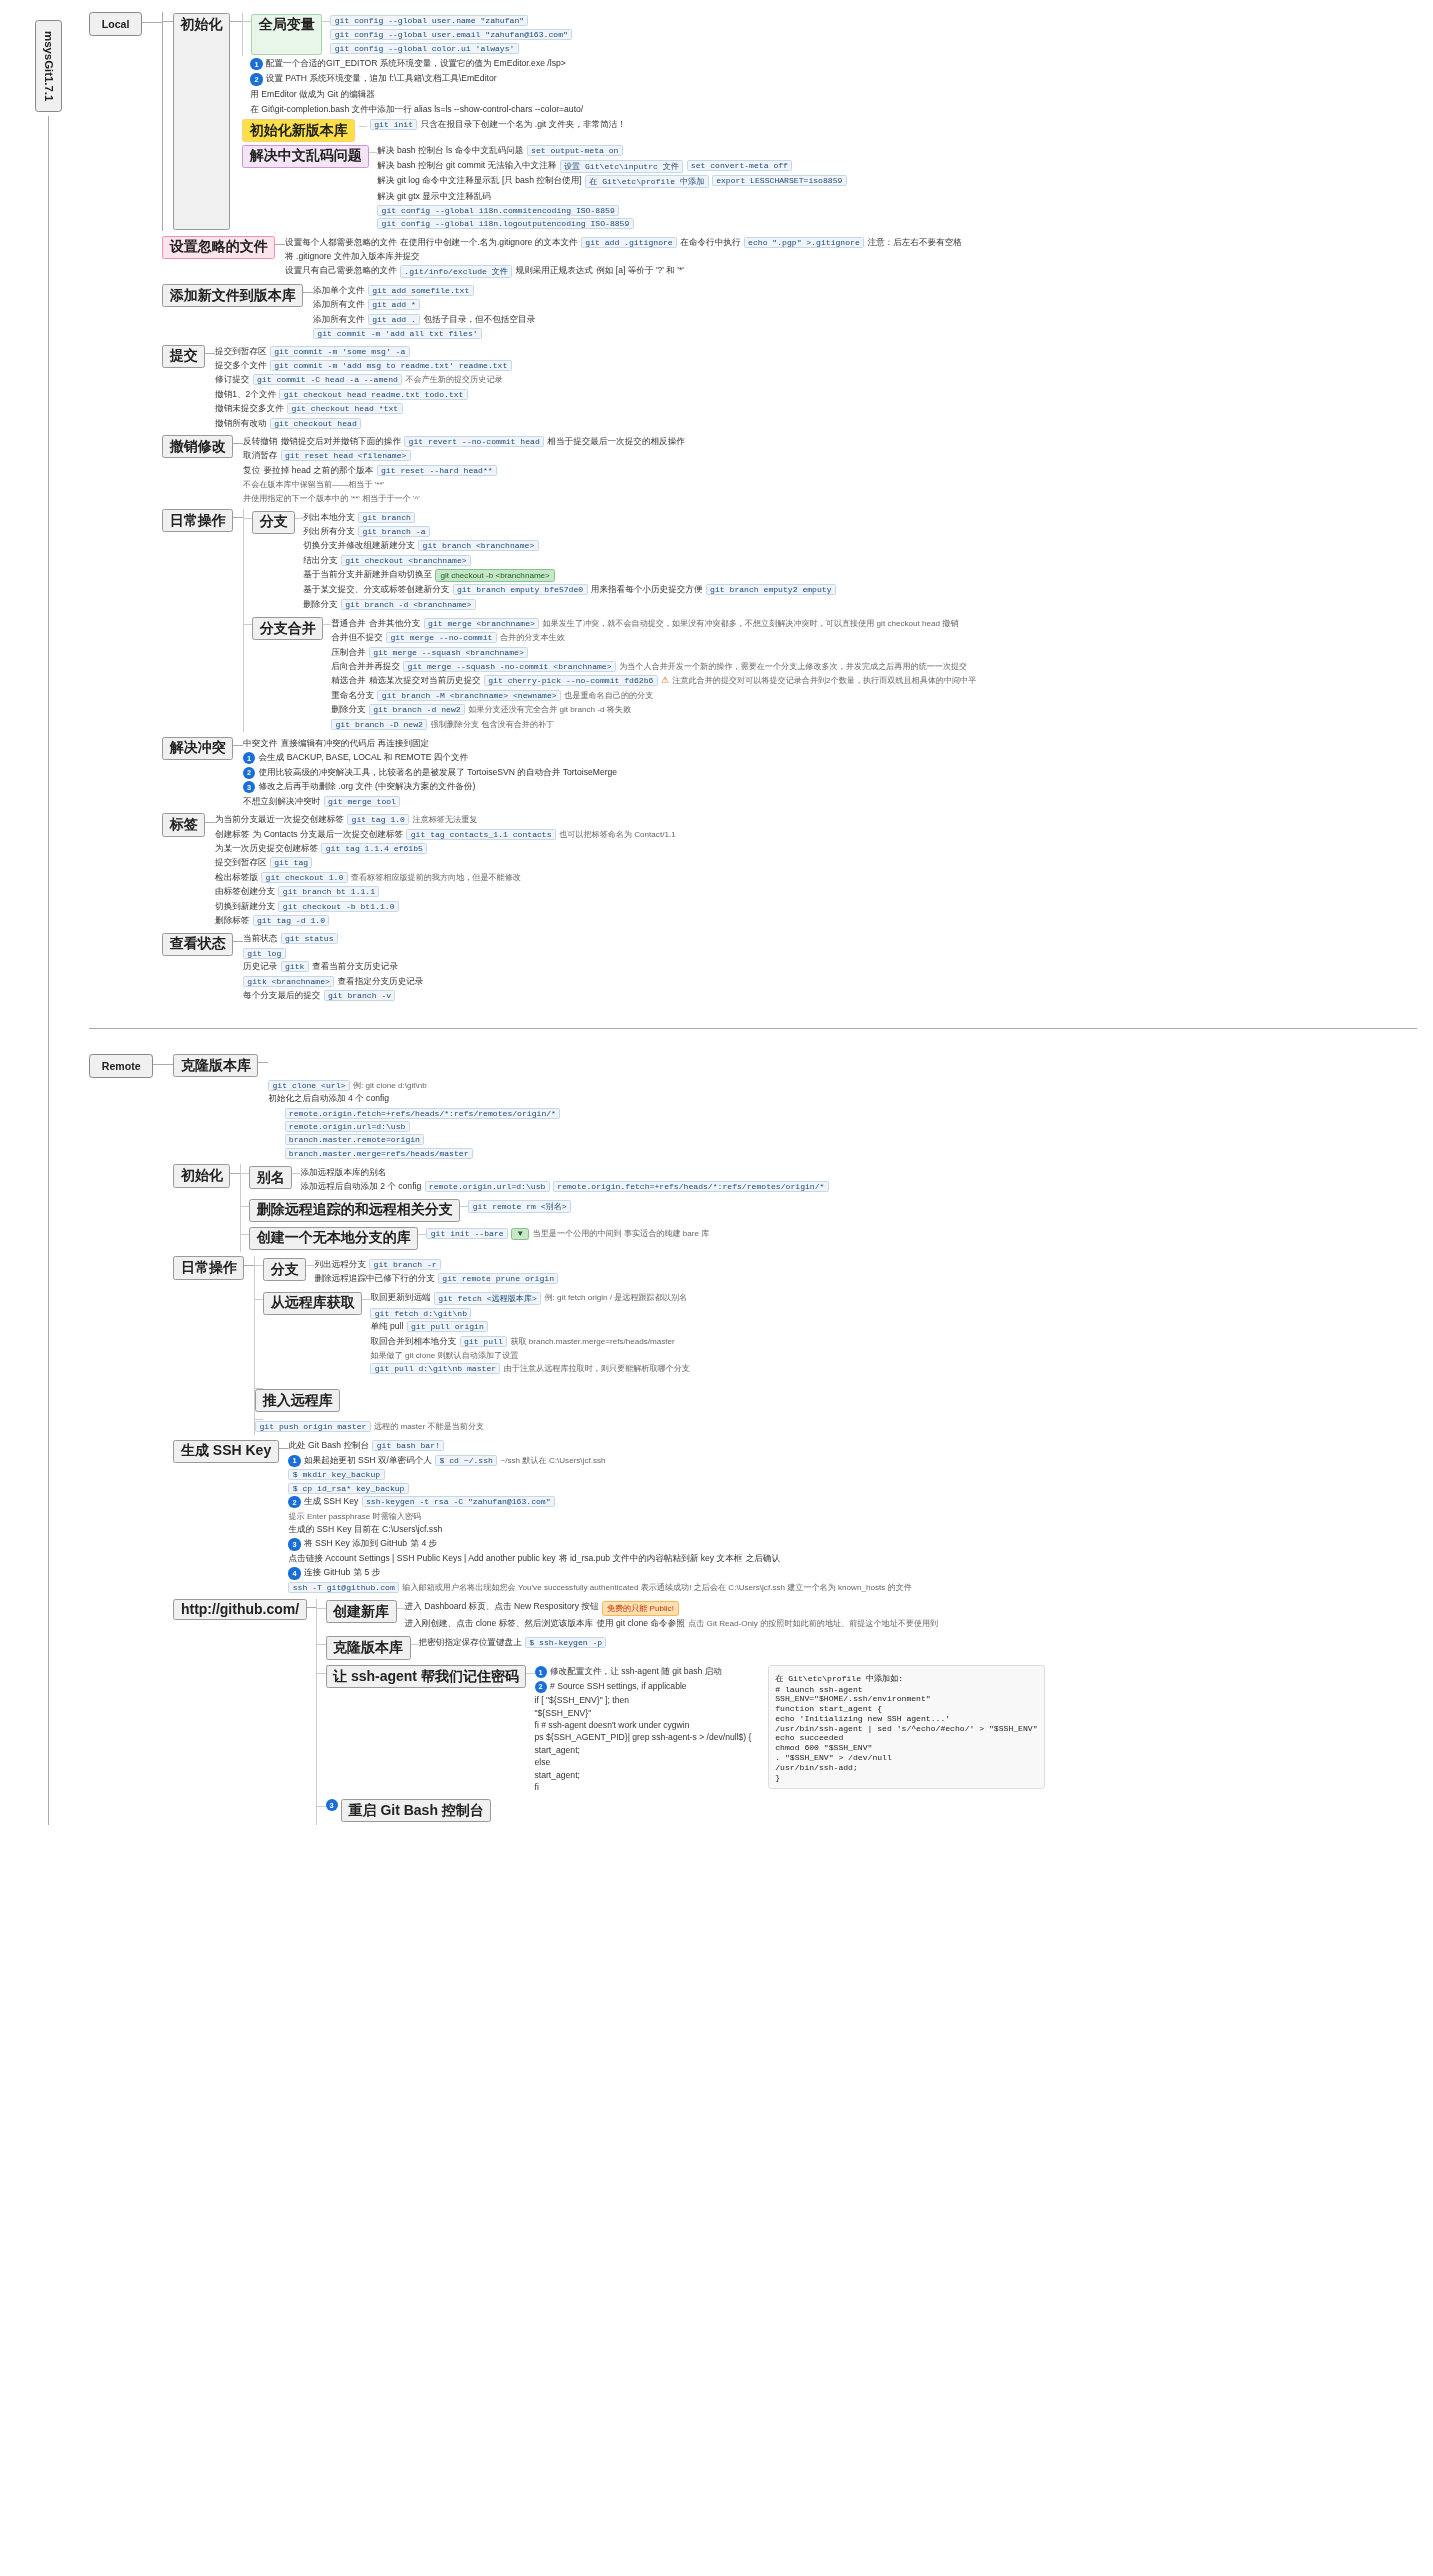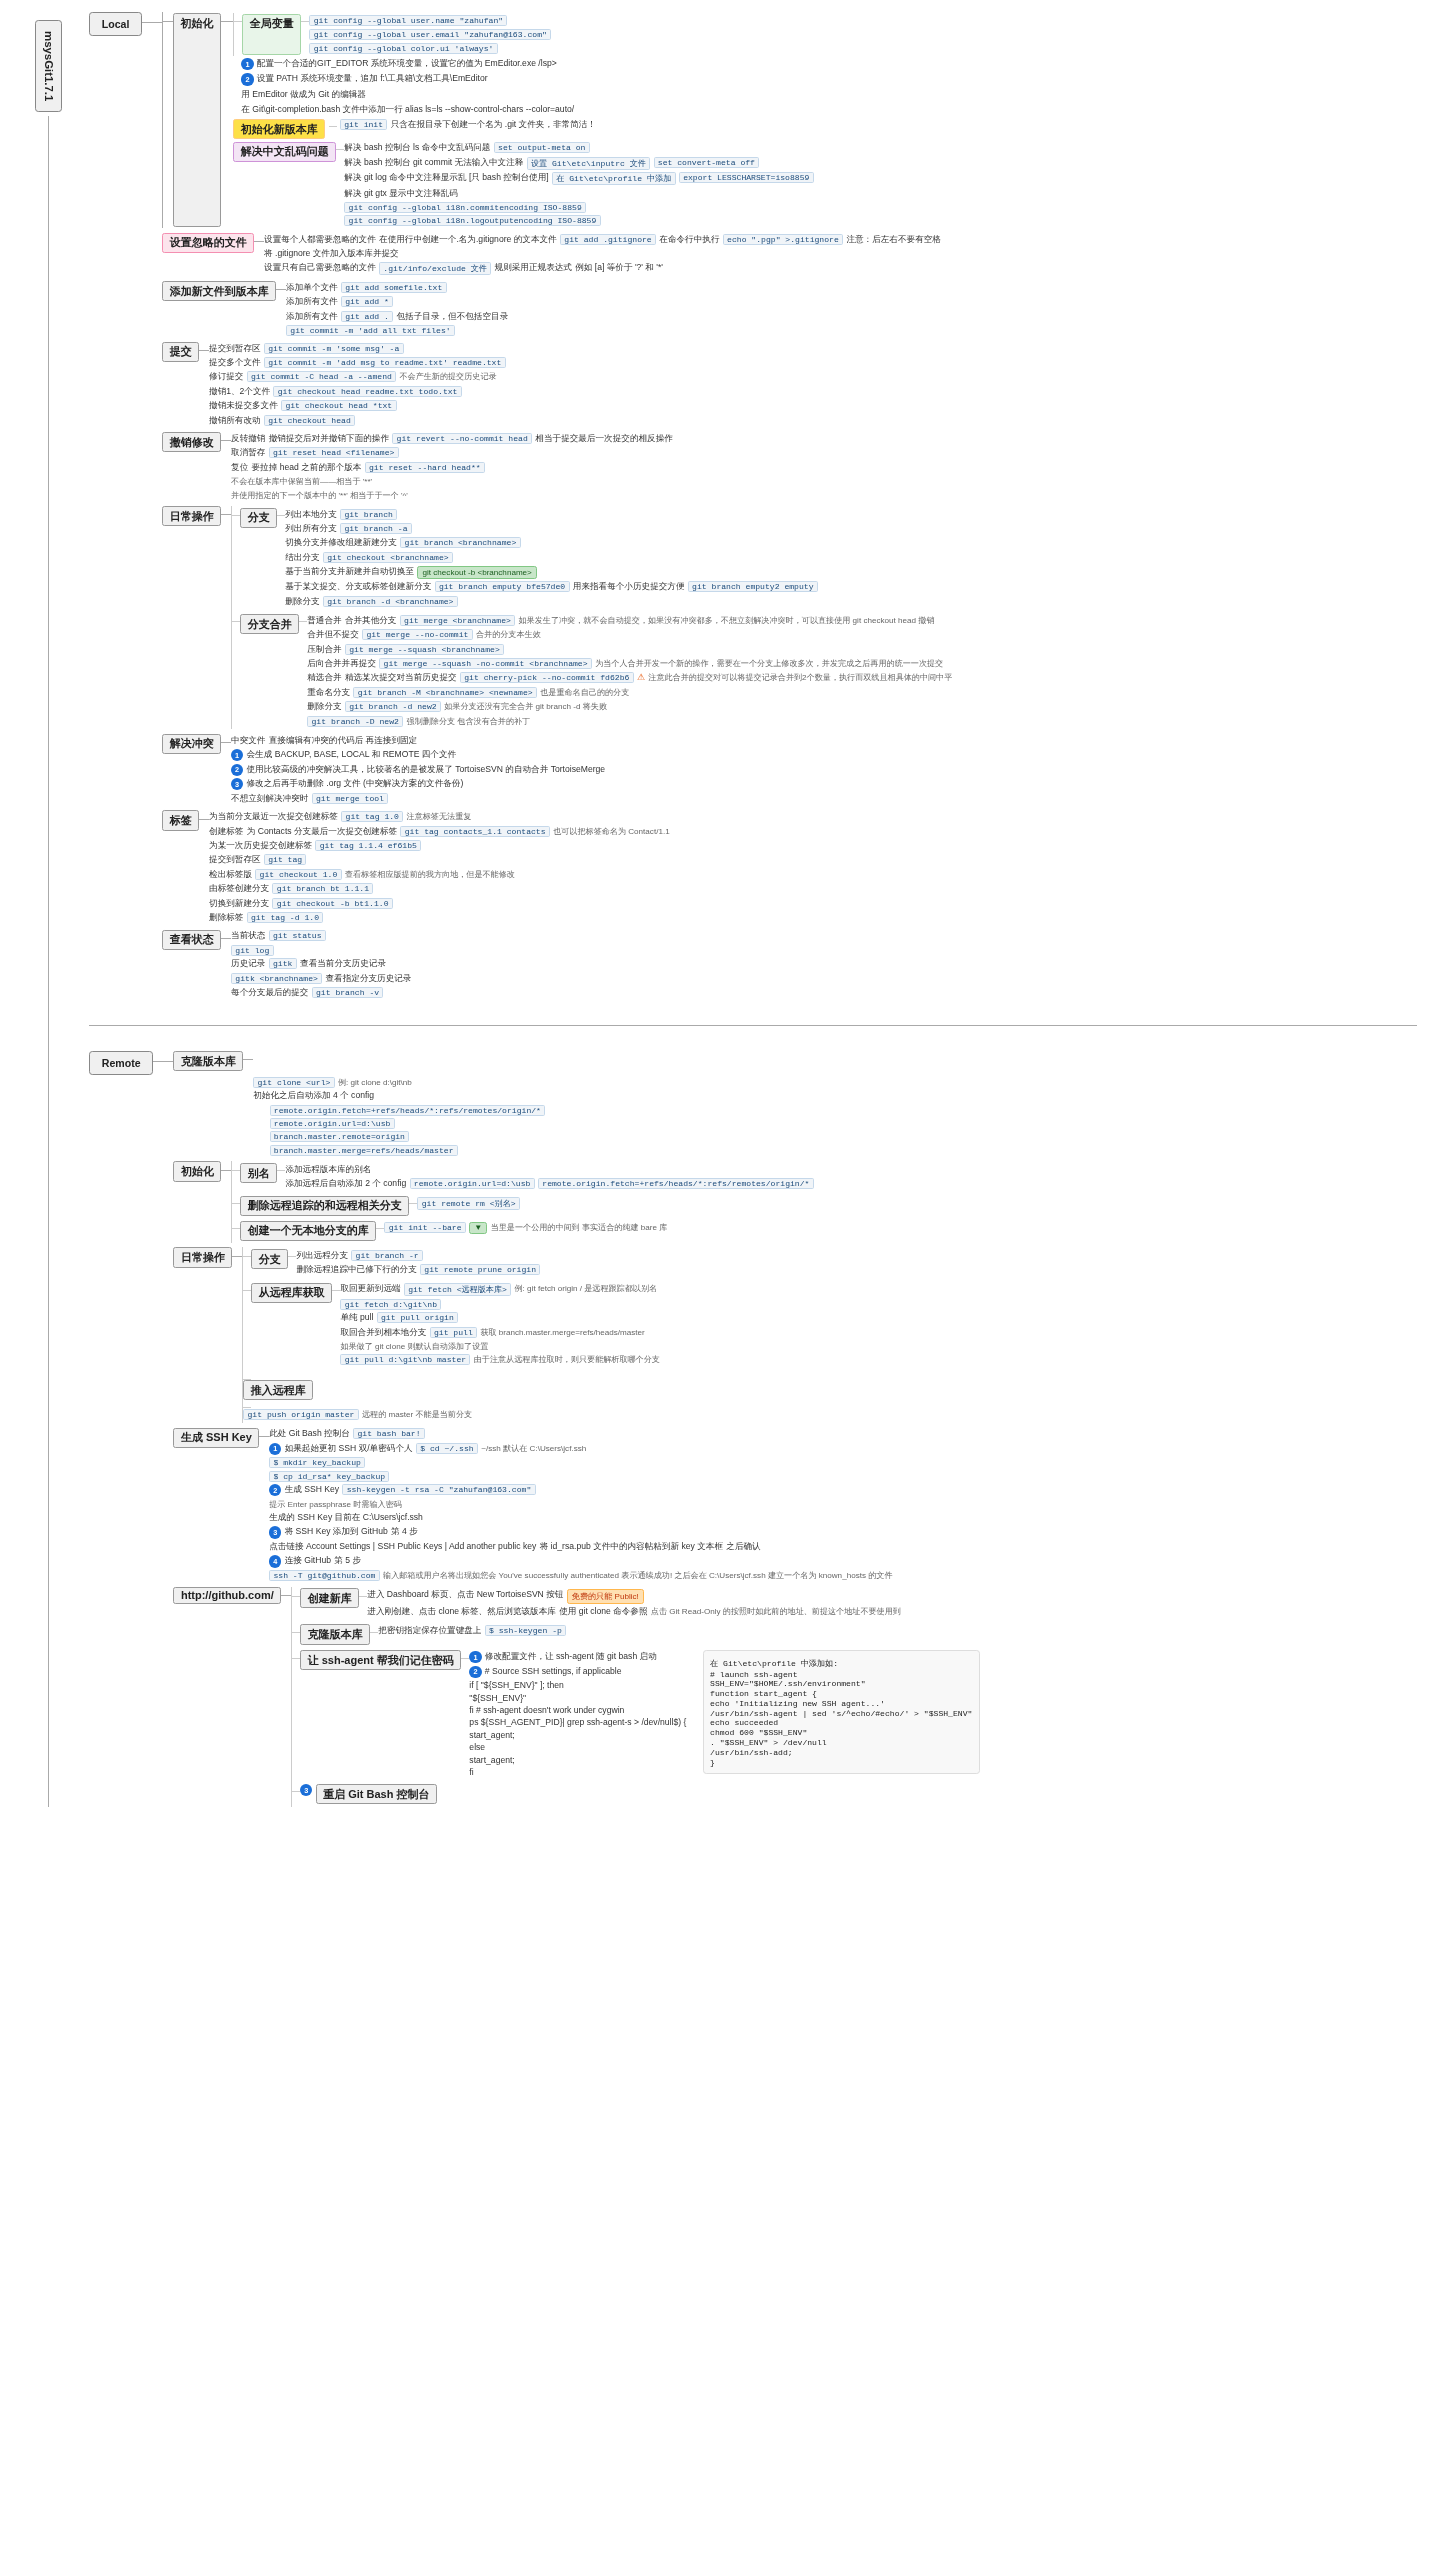--- a/index.html
+++ b/index.html
@@ -9,21 +9,21 @@
       background: #fff;
       color: #222;
       width: 1433px;
       min-height: 2576px;
     }
     .title-box {
       border: 0.8px solid #999;
       border-radius: 2.4px;
       padding: 1.6px 6.5px;
       background: #f0f0f0;
-      font-size: 11px;
+      font-size: 14px;
       font-weight: bold;
       white-space: nowrap;
     }
     .item-row {
       display: flex;
       flex-direction: row;
       align-items: flex-start;
       flex-wrap: wrap;
       gap: 3.3px;
       margin: 0.8px 0;
@@ -712,21 +712,21 @@
             <div class="title-box">http://github.com/</div>
             <div style="width:9.8px;border-top:0.8px solid #aaa;margin-top:8.1px;"></div>
             <div style="display:flex;flex-direction:column;border-left:0.8px solid #ccc;gap:2.4px;">
 
               <div style="display:flex;flex-direction:row;align-items:flex-start;margin:1.6px 0;">
                 <div style="width:8.1px;border-top:0.8px solid #ccc;margin-top:7.3px;"></div>
                 <div class="title-box">创建新库</div>
                 <div style="width:8.1px;border-top:0.8px solid #ccc;margin-top:7.3px;"></div>
                 <div style="display:flex;flex-direction:column;gap:0.8px;">
                   <div class="item-row">
-                    <span class="lbl">进入 Dashboard 标页、点击 New TortoiseSVN 按钮</span>
+                    <span class="lbl">进入 Dashboard 标页、点击 New Respository 按钮</span>
                     <span class="highlight-orange">免费的只能 Public!</span>
                   </div>
                   <div class="item-row">
                     <span class="lbl">进入刚创建、点击 clone 标签、然后浏览该版本库</span>
                     <span class="lbl">使用 git clone 命令参照</span>
                     <span class="note">点击 Git Read-Only 的按照时如此前的地址、前提这个地址不要使用到</span>
                   </div>
                 </div>
               </div>
 

